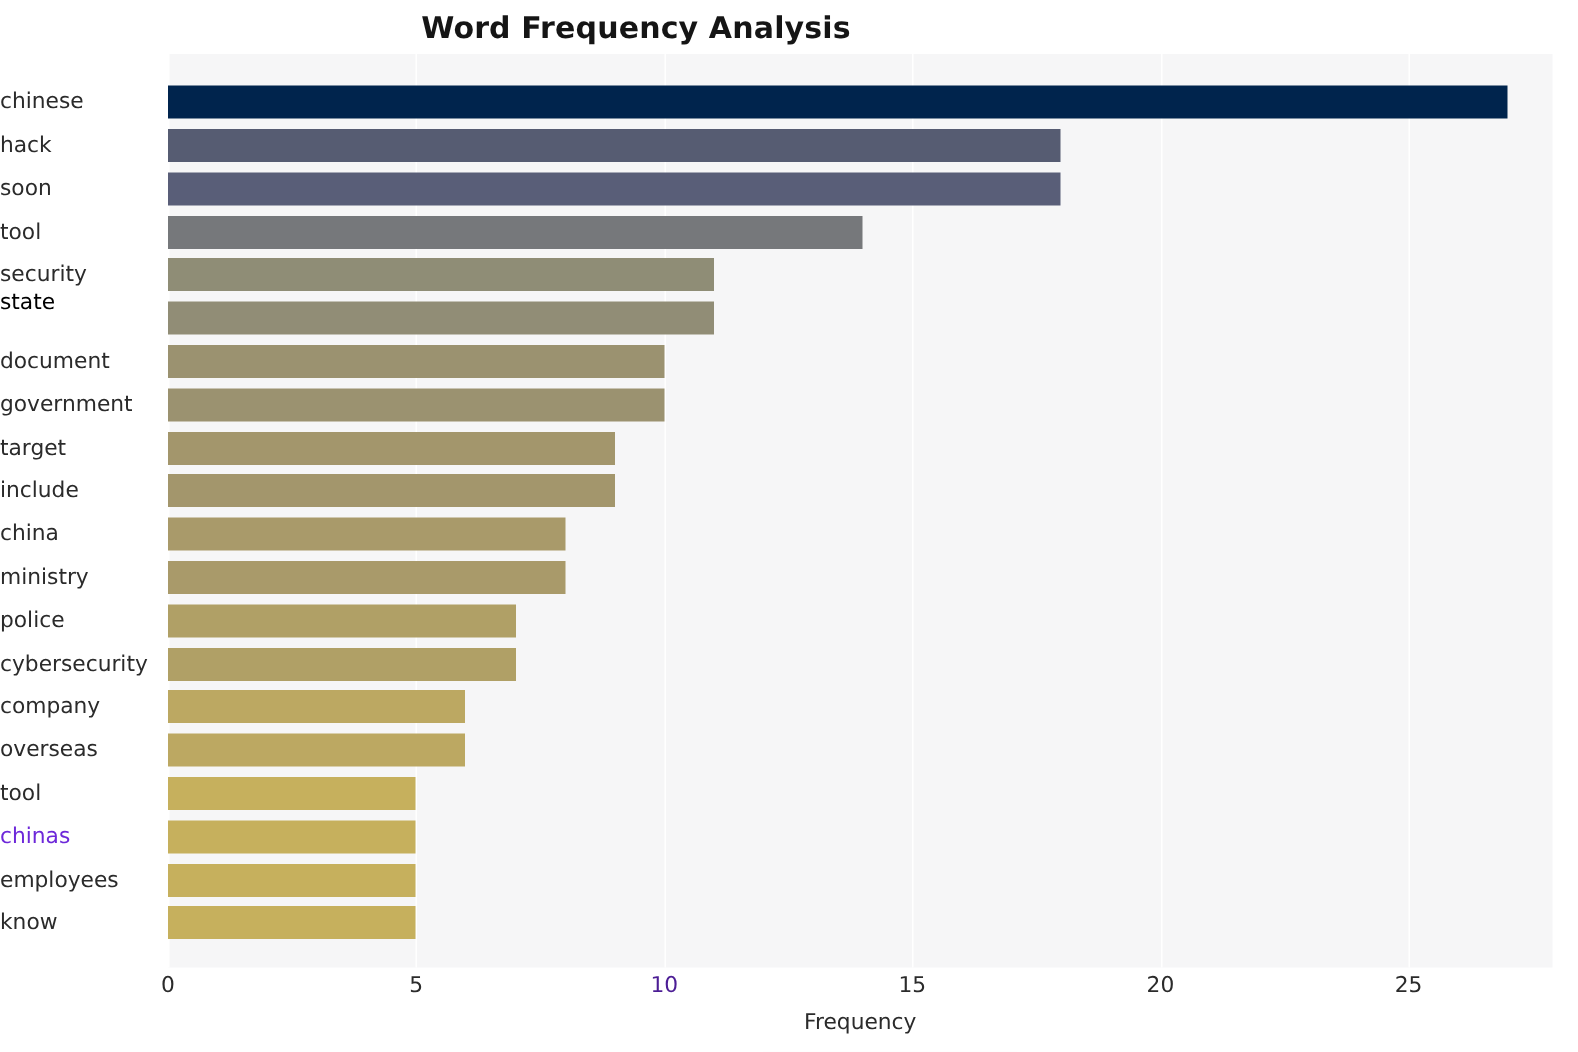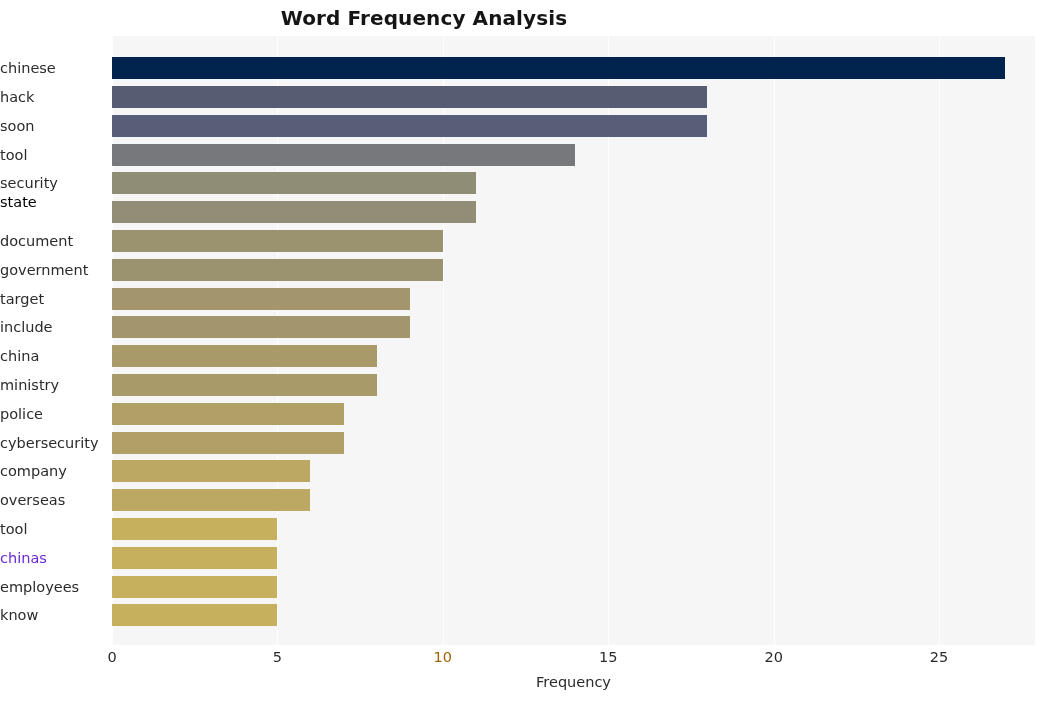--- a/index.html
+++ b/index.html
@@ -162,21 +162,21 @@
       <div class="ylabel" style="top: 427.37px; color: rgb(43, 43, 43);">company</div>
       <div class="ylabel" style="top: 456.165px; color: rgb(43, 43, 43);">overseas</div>
       <div class="ylabel" style="top: 484.959px; color: rgb(43, 43, 43);">tool</div>
       <div class="ylabel" style="top: 513.753px; color: #6d28d9;">chinas</div>
       <div class="ylabel" style="top: 542.548px; color: rgb(43, 43, 43);">employees</div>
       <div class="ylabel" style="top: 571.342px; color: rgb(43, 43, 43);">know</div>
     </div>
   <div id="xlabels">
       <div class="xlabel" style="left: 112px; color: rgb(43, 43, 43);">0</div>
       <div class="xlabel" style="left: 277.412px; color: rgb(43, 43, 43);">5</div>
-      <div class="xlabel" style="left: 442.824px; color: #a16207;">10</div>
+      <div class="xlabel" style="left: 442.824px; color: #4c1d95;">10</div>
       <div class="xlabel" style="left: 608.237px; color: rgb(43, 43, 43);">15</div>
       <div class="xlabel" style="left: 773.649px; color: rgb(43, 43, 43);">20</div>
       <div class="xlabel" style="left: 939.061px; color: rgb(43, 43, 43);">25</div>
     </div>
 
   <div id="xaxis-title">Frequency</div>
 
 </div>
 
 </body></html>

